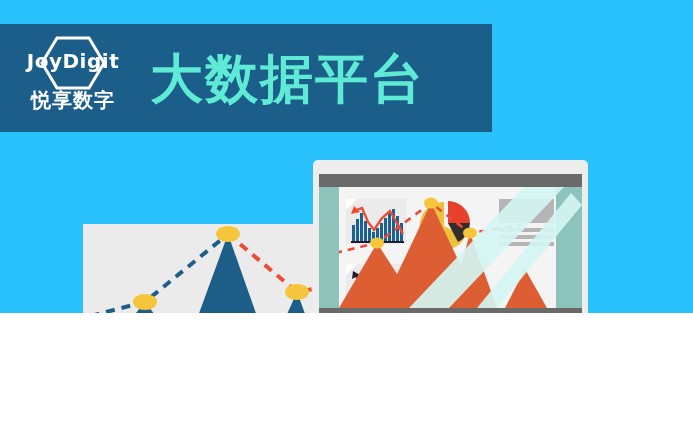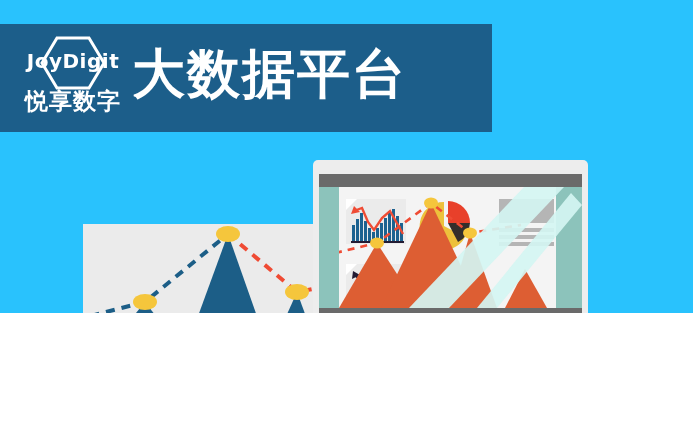--- a/index.html
+++ b/index.html
@@ -55,32 +55,33 @@
     font-family: "DejaVu Sans", sans-serif;
     line-height: 1;
   }
   .logo-sub {
     position: absolute;
     left: 0;
     top: 58px;
     width: 118px;
     text-align: center;
     color: #ffffff;
-    font-size: 23px;
+    font-size: 20px;
     font-weight: bold;
     letter-spacing: 1px;
     font-family: "DejaVu Sans", sans-serif;
     line-height: 1;
   }
   .banner-title {
-    color: #ffffff;
+    color: #5eead4;
     font-size: 53px;
     font-weight: bold;
     letter-spacing: 2px;
-    font-family: Liberation Mono, monospace;
+    margin-left: 18px;
+    font-family: Liberation Sans, sans-serif;
     line-height: 1;
     white-space: nowrap;
   }
 
   
   .left-panel {
     position: absolute;
     left: 83px;
     top: 224px;
     width: 237px;

